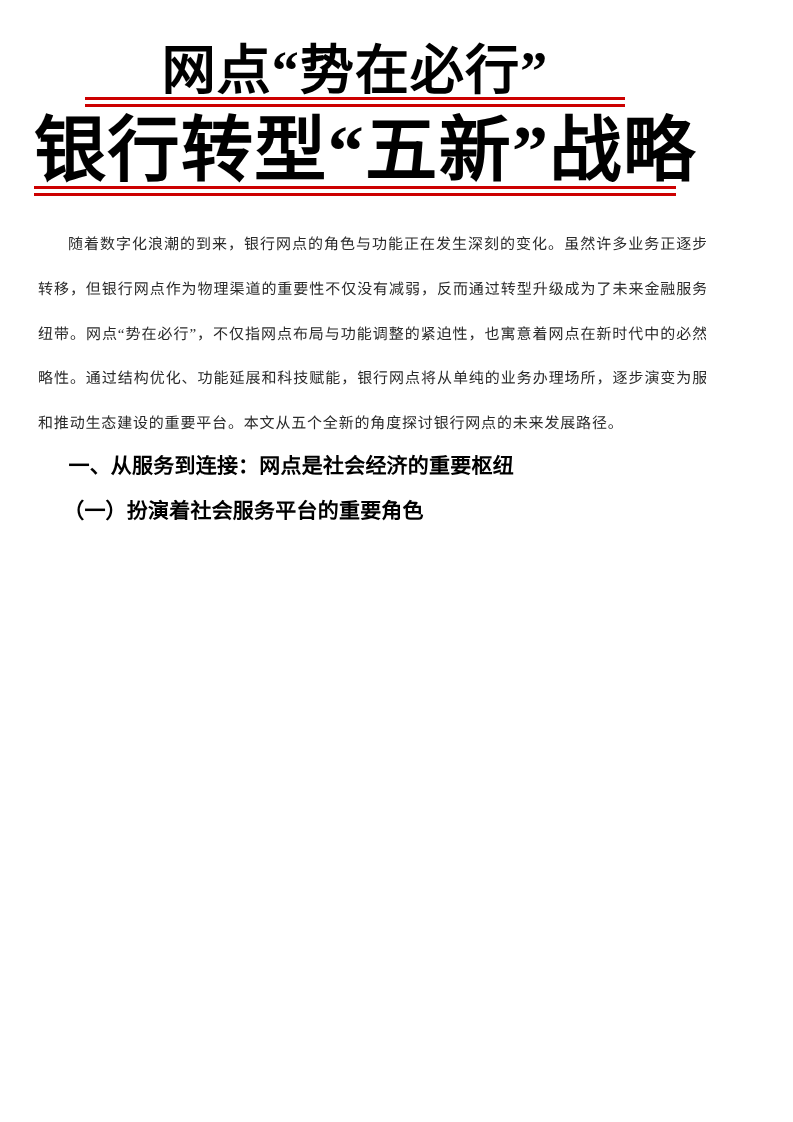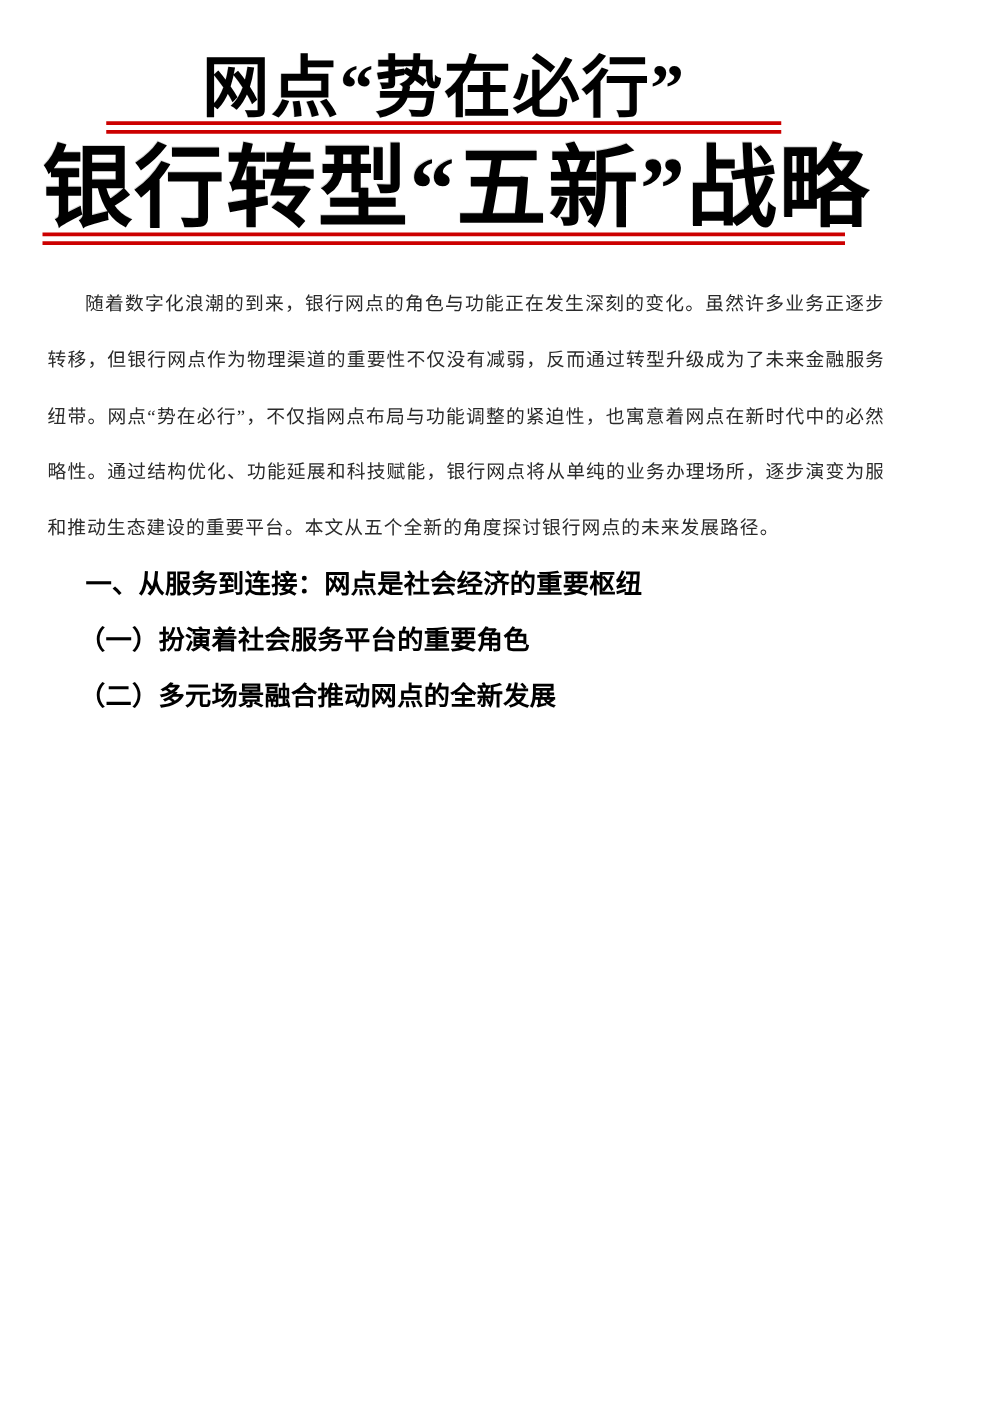--- a/index.html
+++ b/index.html
@@ -83,21 +83,21 @@
     text-align: justify;
     text-justify: inter-character;
     text-indent: 2em;
     letter-spacing: 0.055em;
     word-break: break-all;
   }
 
   h2.heading-1,
   h3.heading-2 {
     margin: 0;
-    font-family: Liberation Sans, sans-serif;
+    font-family: Liberation Mono, monospace;
     font-weight: 700;
     font-size: 21px;
     line-height: 44.8px;
     color: #000000;
     text-indent: 1.45em;
     letter-spacing: 0.01em;
     white-space: nowrap;
   }
 
   h3.heading-2 { text-indent: 1.2em; }
@@ -114,17 +114,16 @@
 
   <div class="body-wrap">
 
     <p class="para">随着数字化浪潮的到来，银行网点的角色与功能正在发生深刻的变化。虽然许多业务正逐步向线上转移，但银行网点作为物理渠道的重要性不仅没有减弱，反而通过转型升级成为了未来金融服务的核心纽带。网点“势在必行”，不仅指网点布局与功能调整的紧迫性，也寓意着网点在新时代中的必然性和战略性。通过结构优化、功能延展和科技赋能，银行网点将从单纯的业务办理场所，逐步演变为服务社会和推动生态建设的重要平台。本文从五个全新的角度探讨银行网点的未来发展路径。</p>
 
     <h2 class="heading-1">一、从服务到连接：网点是社会经济的重要枢纽</h2>
 
     <h3 class="heading-2">（一）扮演着社会服务平台的重要角色</h3>
 
 
-    <h3 class="heading-2">（二）多元场景融合推动网点的全新发展</h3>
 
   </div>
 
 </div>
 
 </body></html>

